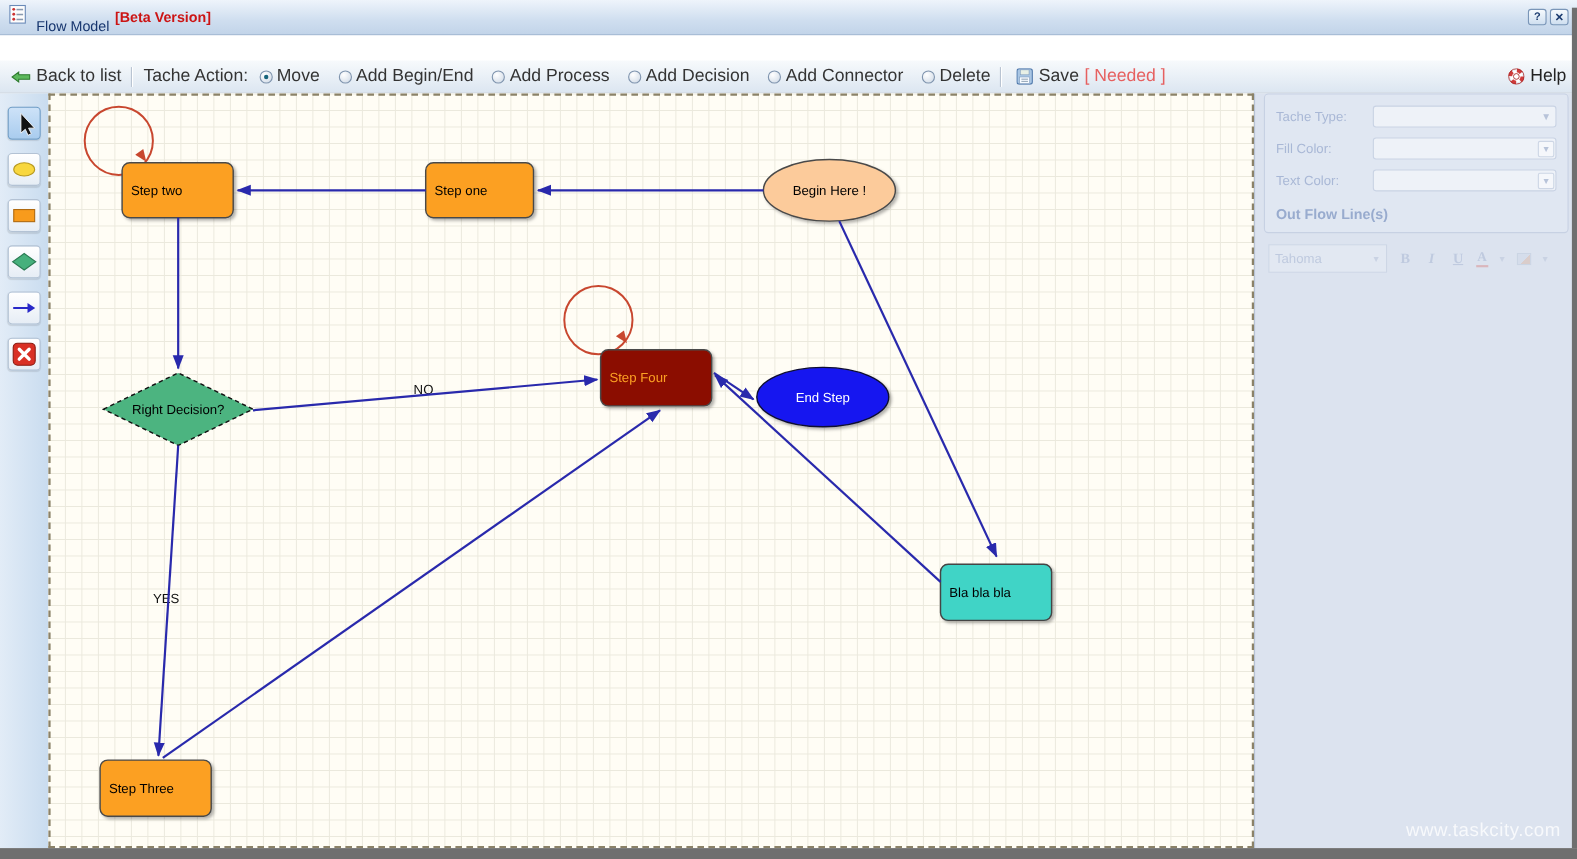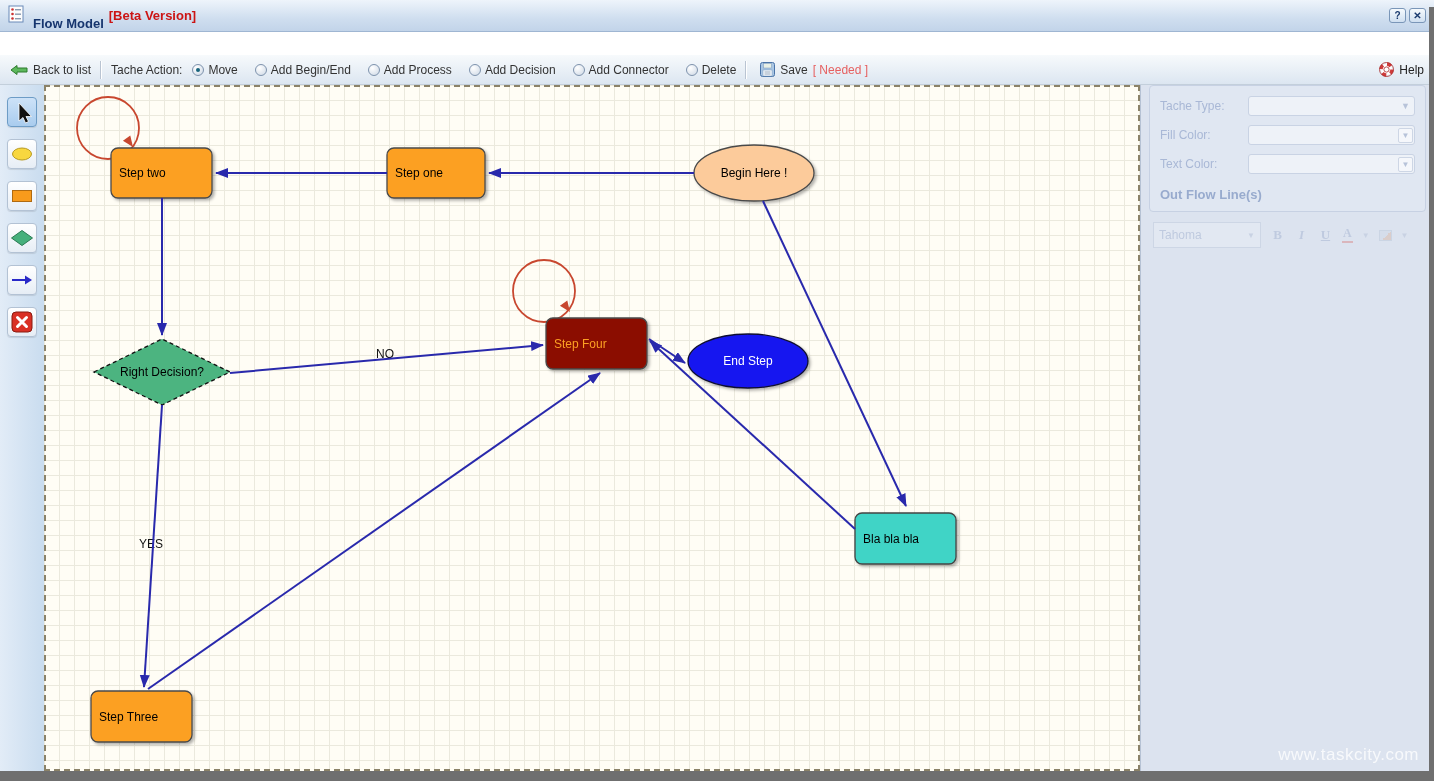--- a/index.html
+++ b/index.html
@@ -4,39 +4,39 @@
 <style>
   * { box-sizing: border-box; margin: 0; padding: 0; }
   html,body { width:1434px; height:781px; overflow:hidden; font-family:"Liberation Sans",sans-serif; background:#fff; }
   #app { position:absolute; left:0; top:0; width:1434px; height:771px; }
 
   
   .titlebar { position:absolute; left:0; top:0; right:0; height:32px;
     background:linear-gradient(#eef4fb,#cfdeef 60%,#c2d4e9); border-bottom:1px solid #9fb6d2;
     display:flex; align-items:center; padding:0 8px; }
   .titlebar .appicon { margin-right:8px; }
-  .win-title { font-size:13px; font-weight:bold; color:#16356e;margin-top:15px; }
+  .win-title { font-size:13px; font-weight:normal; color:#16356e;margin-top:15px; }
   .win-beta { font-size:13px; font-weight:bold; color:#cc1414; margin-left:5px; }
   .win-btns { margin-left:auto; display:flex; gap:3px; }
   .win-btn { width:17px; height:15px; border:1px solid #7a96b8; border-radius:3px;
     background:linear-gradient(#f6fafd,#cfdff0); font-size:10px; font-weight:bold; color:#1a3a6e;
     display:flex; align-items:center; justify-content:center; cursor:default; }
 
   
   .tabrow { position:absolute; left:0; top:32px; right:0; height:23px;
     background:linear-gradient(#ccdbed,#b7cbe1); }
   .tab { position:absolute; left:5px; top:0; width:198px; height:23px;
     border:1px solid #8aa6c6; border-bottom:none; border-radius:5px 5px 0 0;
     background:linear-gradient(#f2f7fd,#d4e3f4); display:flex; align-items:center; justify-content:center;
     font-family:"DejaVu Serif",serif; font-weight:bold; font-size:12px; letter-spacing:1px; color:#17356d; }
 
   
   .toolbar { position:absolute; left:0; top:55px; right:0; height:30px;
     background:linear-gradient(#f7fafc,#dce6f1); border-bottom:1px solid #c3cfdb;
-    display:flex; align-items:center; padding:0 10px; font-size:12px; color:#333; }
+    display:flex; align-items:center; padding:0 10px; font-size:16px; color:#333; }
   .tb-sep { width:2px; height:18px; border-left:1px solid #b9c4d2; border-right:1px solid #ffffff; margin:0 9px; }
   .back-btn { display:flex; align-items:center; gap:5px; cursor:default; }
   .action-label { margin-right:10px; }
   .actions { display:flex; gap:17px; align-items:center; }
   .action { display:flex; align-items:center; gap:4px; cursor:default; }
   .radio { width:12px; height:12px; border-radius:50%; border:1px solid #7e93ad;
     background:radial-gradient(circle at 35% 30%, #ffffff, #cdd8e5); position:relative; flex:0 0 auto; }
   .radio.checked::after { content:""; position:absolute; inset:3px; border-radius:50%; background:#17647c; }
   .save-group { display:flex; align-items:center; gap:5px; margin-left:4px; }
   .save-status { color:#e66060; }

